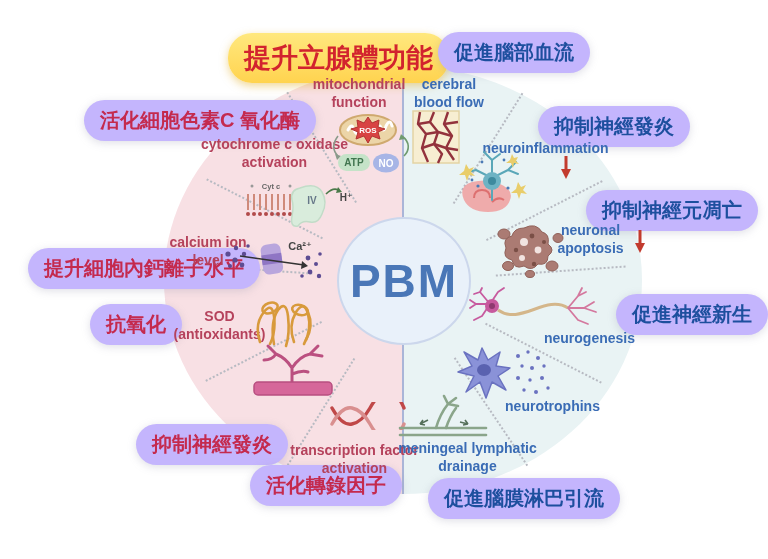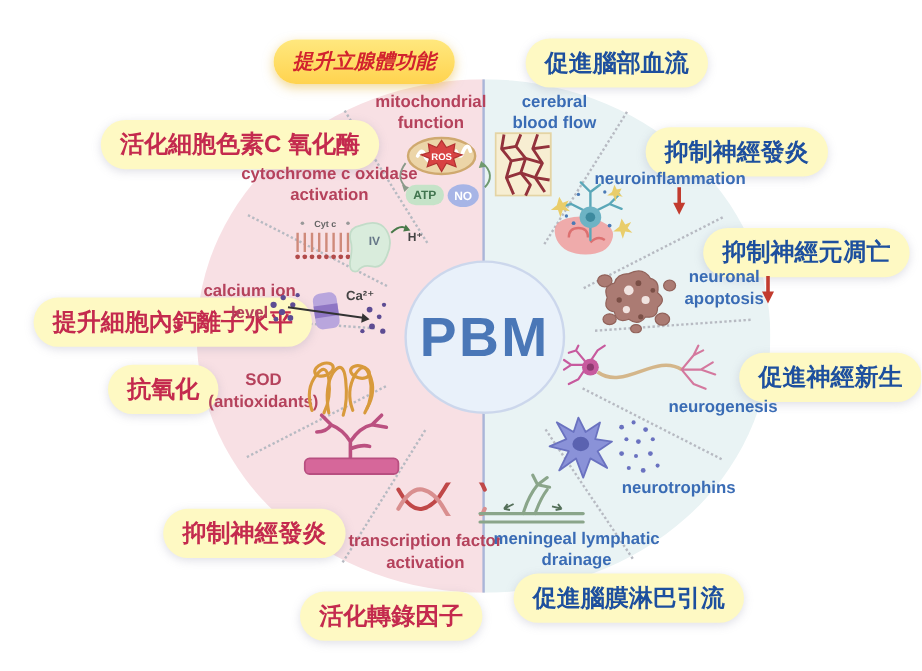--- a/index.html
+++ b/index.html
@@ -17,32 +17,32 @@
   .sep { position:absolute; left:404px; top:281px; width:130px; height:0;
          border-top:2px dotted #b7bac2; transform-origin:0 0; }
 
   
   .pbm-circle { position:absolute; left:337px; top:217px; width:134px; height:128px;
                 border-radius:50%; background:#e9f1fa; border:2px solid #ccd7ec;
                 display:flex; align-items:center; justify-content:center; box-sizing:border-box; }
   .pbm-circle span { font-size:46px; font-weight:bold; color:#4a77b7; letter-spacing:2px; }
 
   
-  .pill { position:absolute; background:#fef9c3; border-radius:24px; padding:7px 16px;
+  .pill { position:absolute; background:#c4b5fd; border-radius:24px; padding:7px 16px;
           font-weight:bold; font-size:20px; white-space:nowrap;
           box-shadow:0 2px 8px rgba(140,140,165,.28); }
   .pill.red  { color:#c42a4e; }
   .pill.blue { color:#1d4f9e; }
   .pill.yellow { background:linear-gradient(180deg,#ffe87e 0%,#ffd34f 100%);
-                 color:#d2232e; font-size:17px; box-shadow:0 3px 9px rgba(228,178,46,.5);font-style:italic; }
+                 color:#d2232e; font-size:27px; box-shadow:0 3px 9px rgba(228,178,46,.5); }
 
   
   .ilabel { position:absolute; font-weight:bold; font-size:14px; text-align:center; line-height:1.25; }
   .ilabel.red  { color:#b5425c; }
-  .ilabel.blue { color:#3a6cb5;margin-left:13px; }
+  .ilabel.blue { color:#3a6cb5; }
 
   .icon { position:absolute; }
   .down-arrow { position:absolute; }
 </style>
 </head>
 <body>
 
 <div class="stage">
 
   <div class="big-ellipse">
@@ -64,21 +64,21 @@
 
   <div class="pbm-circle">
     <span>PBM</span>
   </div>
 
   <div class="pill yellow" style="left:228px; top:33px;">提升立腺體功能</div>
   <div class="pill red" style="left:84px; top:100px;">活化細胞色素C 氧化酶</div>
   <div class="pill red" style="left:28px; top:248px;">提升細胞內鈣離子水平</div>
   <div class="pill red" style="left:90px; top:304px;">抗氧化</div>
   <div class="pill red" style="left:136px; top:424px;">抑制神經發炎</div>
-  <div class="pill red" style="left:250px; top:493px;">活化轉錄因子</div>
+  <div class="pill red" style="left:250px; top:465px;">活化轉錄因子</div>
 
   <div class="pill blue" style="left:438px; top:32px;">促進腦部血流</div>
   <div class="pill blue" style="left:538px; top:106px;">抑制神經發炎</div>
   <div class="pill blue" style="left:586px; top:190px;">抑制神經元凋亡</div>
   <div class="pill blue" style="left:616px; top:294px;">促進神經新生</div>
   <div class="pill blue" style="left:428px; top:478px;">促進腦膜淋巴引流</div>
 
   <div class="ilabel red" style="left:300px; top:76px;  width:118px;">mitochondrial function</div>
   <div class="ilabel red" style="left:192px; top:136px; width:165px;">cytochrome c oxidase activation</div>
   <div class="ilabel red" style="left:168px; top:234px; width:80px;">calcium ion level</div>

